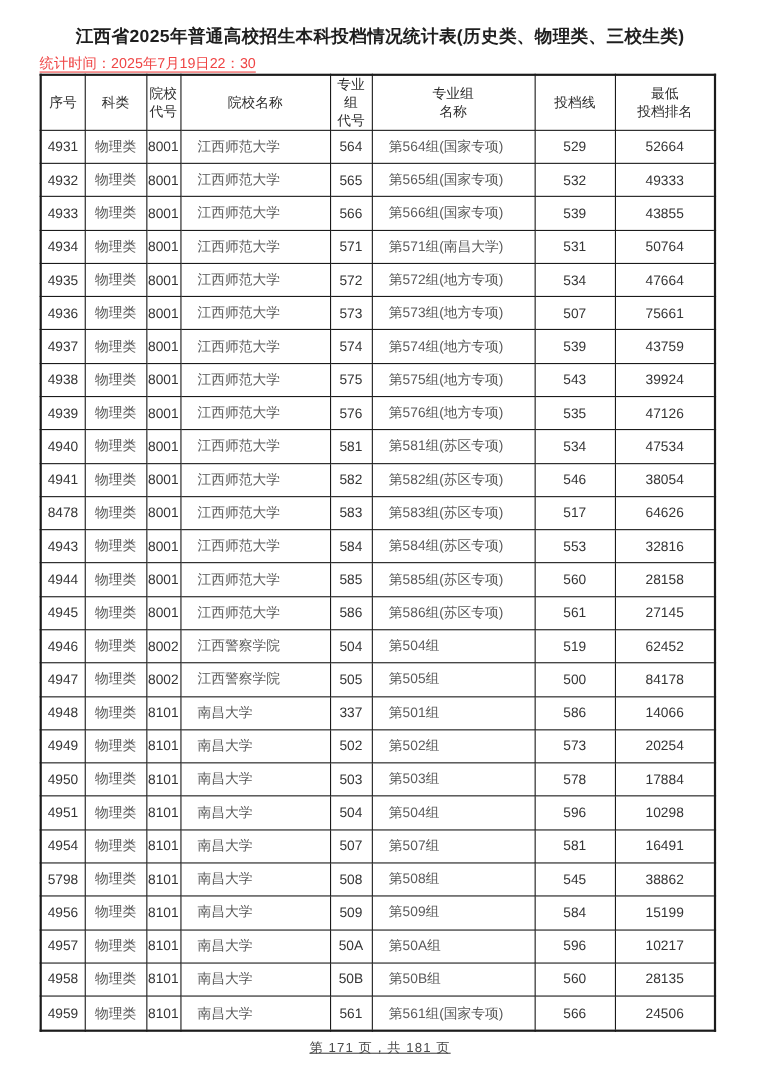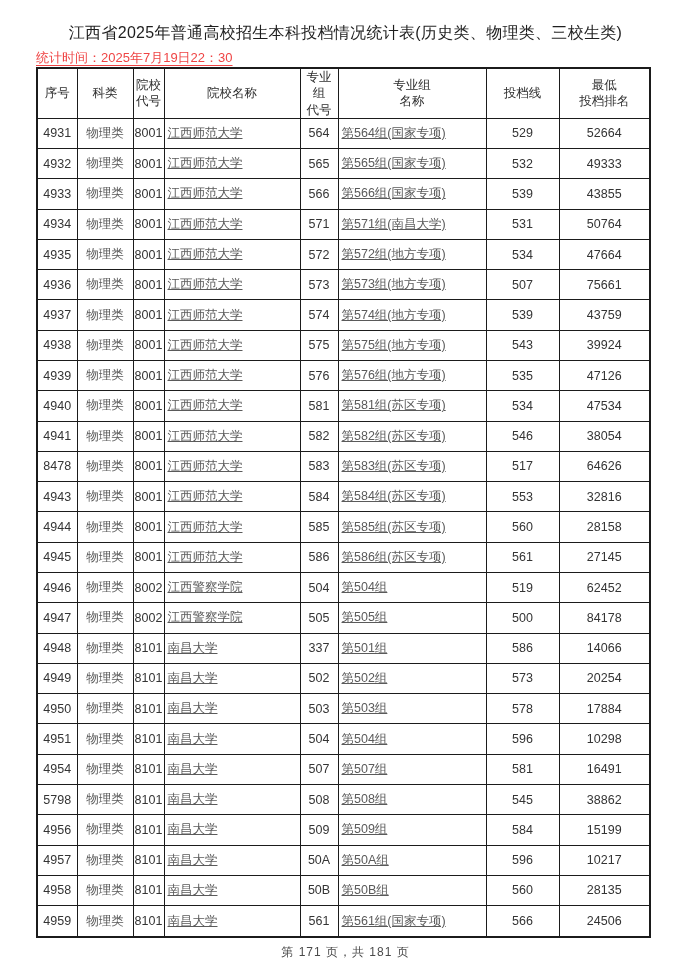--- a/index.html
+++ b/index.html
@@ -5,21 +5,21 @@
   html,body { margin:0; padding:0; background:#ffffff; }
   body {
     width:691px; height:977px;
     font-family:"Liberation Sans","DejaVu Sans",sans-serif;
     -webkit-font-smoothing:antialiased;
   }
   .page { position:relative; width:691px; height:977px; background:#ffffff; overflow:hidden; }
 
   .doc-title {
     position:absolute; top:23px; left:0; width:691px;
-    text-align:center; font-size:16px; font-weight:normal;
+    text-align:center; font-size:16px; font-weight:bold;
     color:#1e1e1e; letter-spacing:0.3px;
   }
   .stat-time {
     position:absolute; top:49px; left:36px;
     font-size:13px; color:#ef4444;
     text-decoration:underline; text-underline-offset:3px;
   }
 
   table.report {
     position:absolute; top:67px; left:36px;
@@ -35,25 +35,25 @@
     font-size:12.5px; font-weight:normal; color:#2d2d2d;
     text-align:center; vertical-align:middle;
     white-space:pre-line; line-height:1.3; padding:0;
   }
   td {
     font-size:12.5px; color:#343434;
     text-align:center; vertical-align:middle;
     padding:0; overflow:hidden; white-space:nowrap;
   }
   td.cjk { color:#5a5a5a; }
-  td.left { text-align:left; padding-left:3px;text-decoration:underline; }
+  td.left { text-align:left; padding-left:15px; }
 
   .page-footer {
     position:absolute; top:944px; left:0; width:691px;
-    text-align:center; font-size:12px; color:#4a4a4a; letter-spacing:1px;
+    text-align:center; font-size:12px; color:#4a4a4a; letter-spacing:1px;text-decoration:underline;
   }
 
   col.c-seq   { width:40px; }
   col.c-cat   { width:56px; }
   col.c-scode { width:31px; }
   col.c-sname { width:136px; }
   col.c-gcode { width:38px; }
   col.c-gname { width:148px; }
   col.c-line  { width:73px; }
   col.c-rank  { width:91px; }

